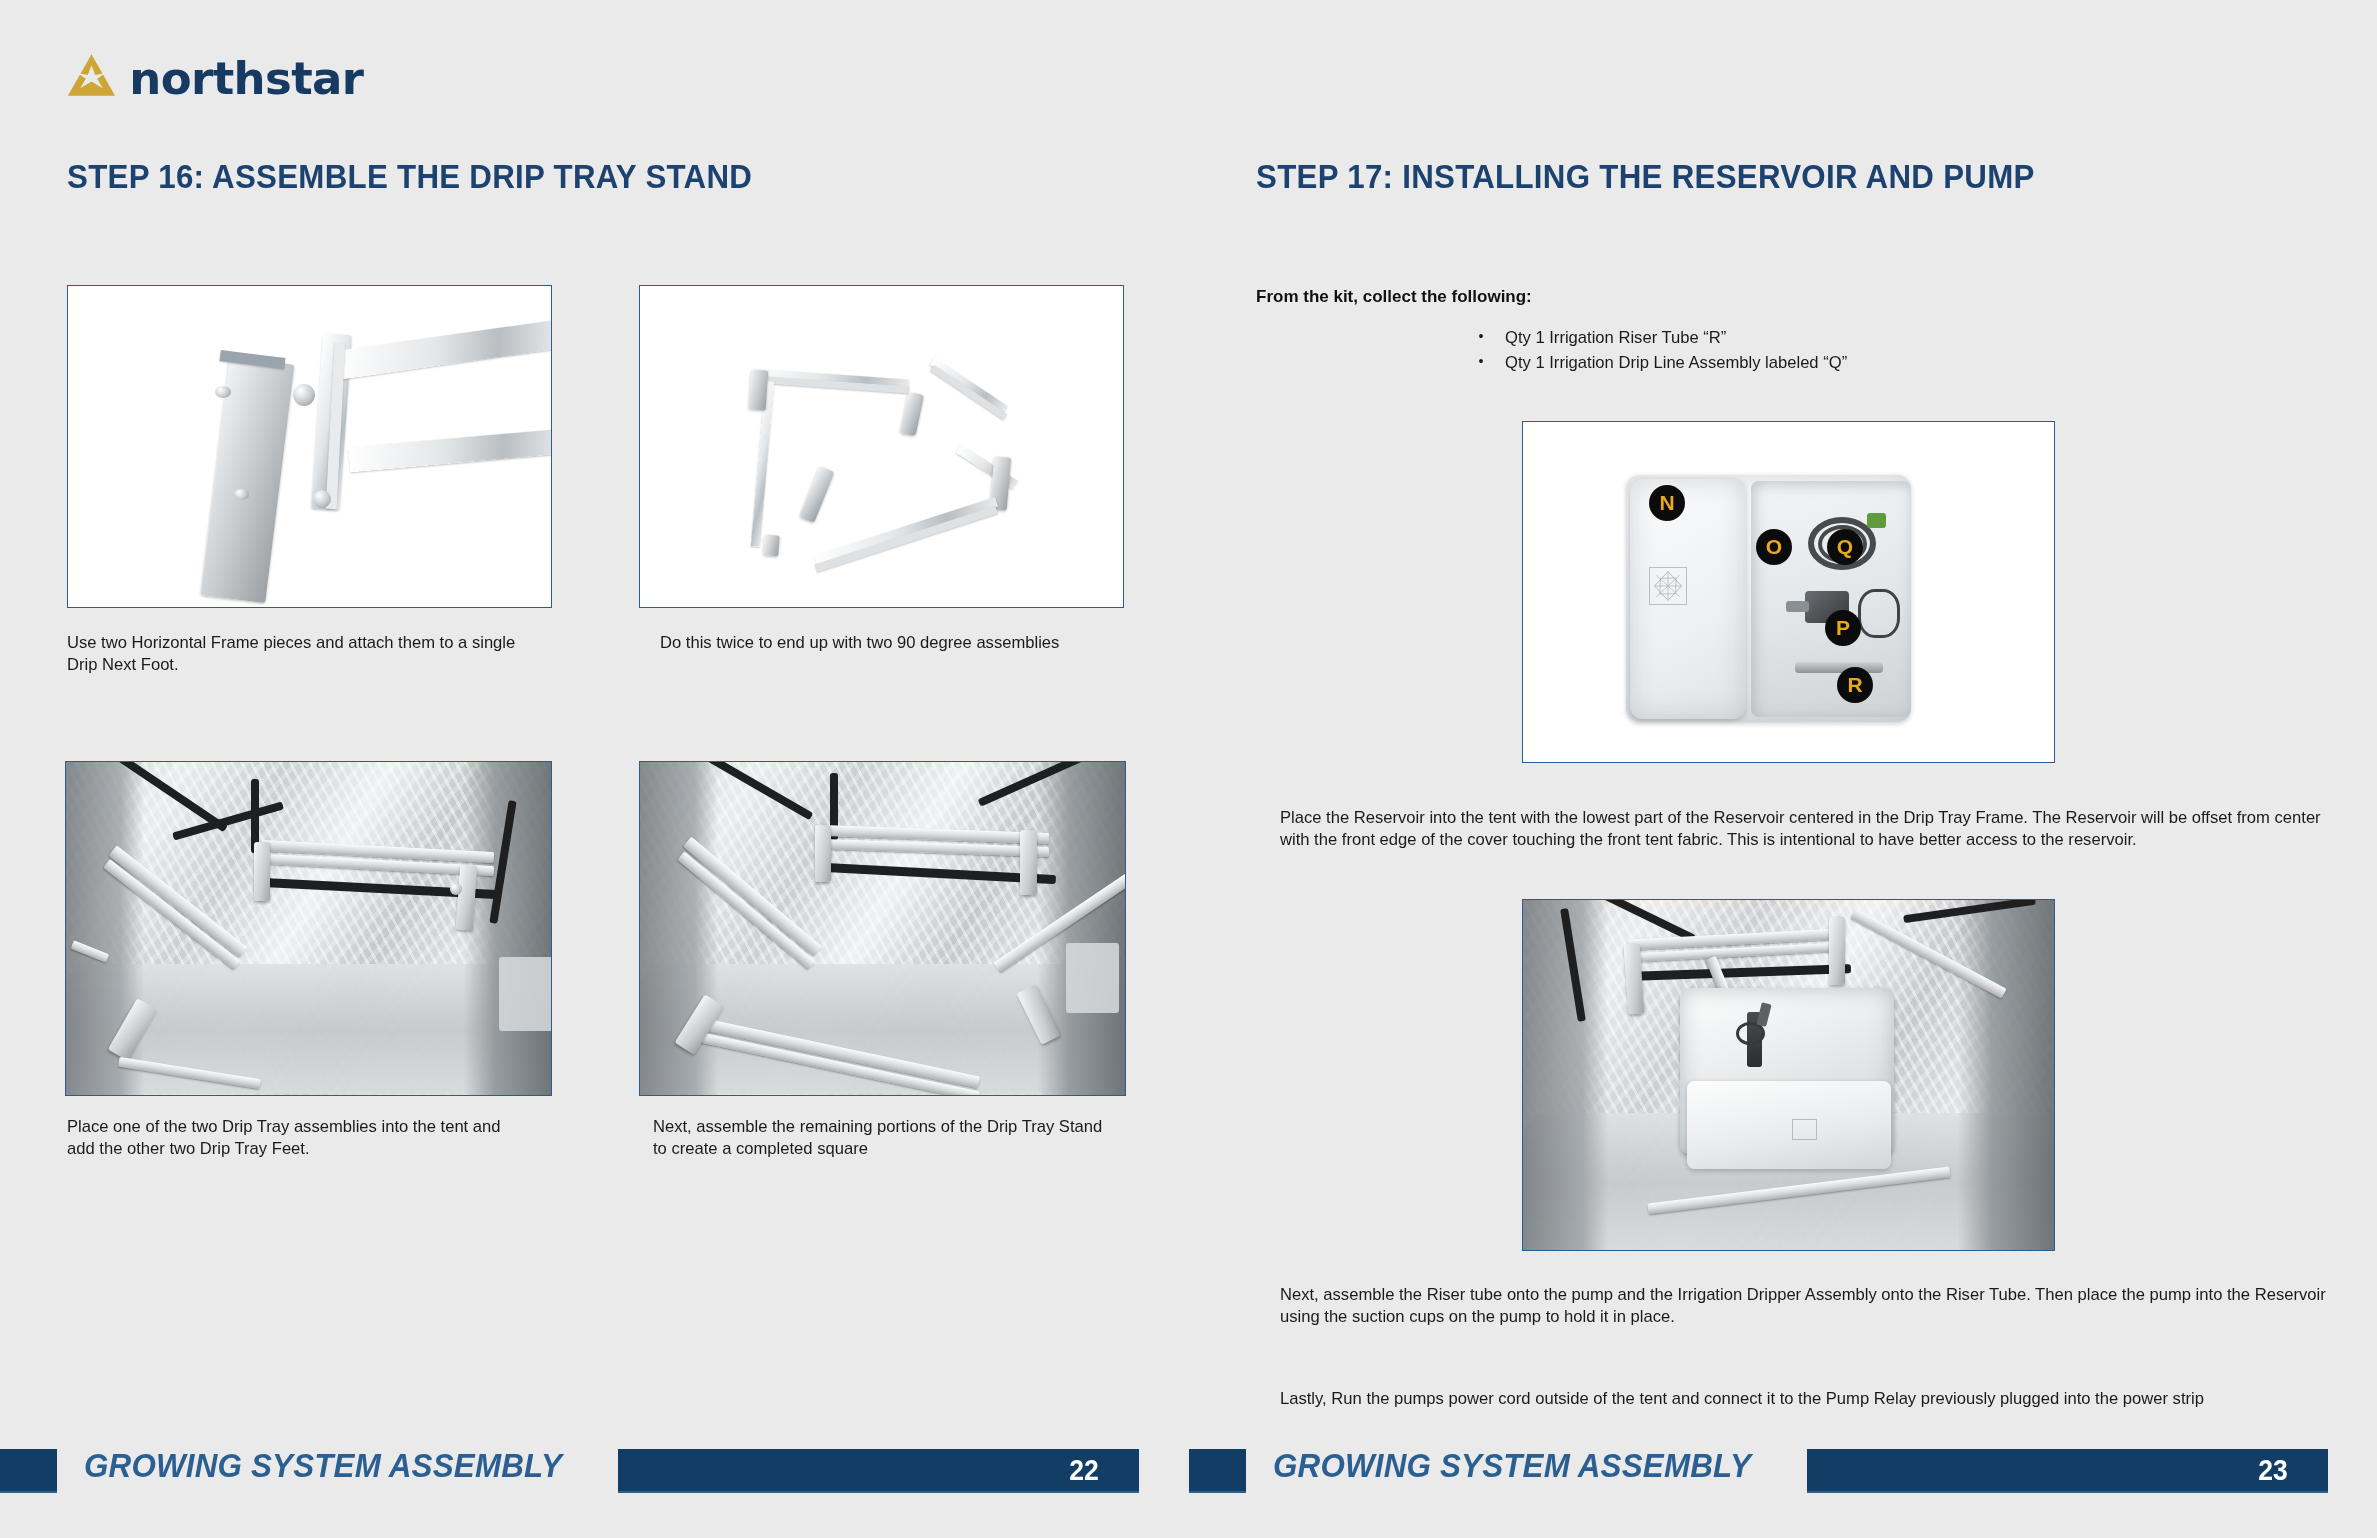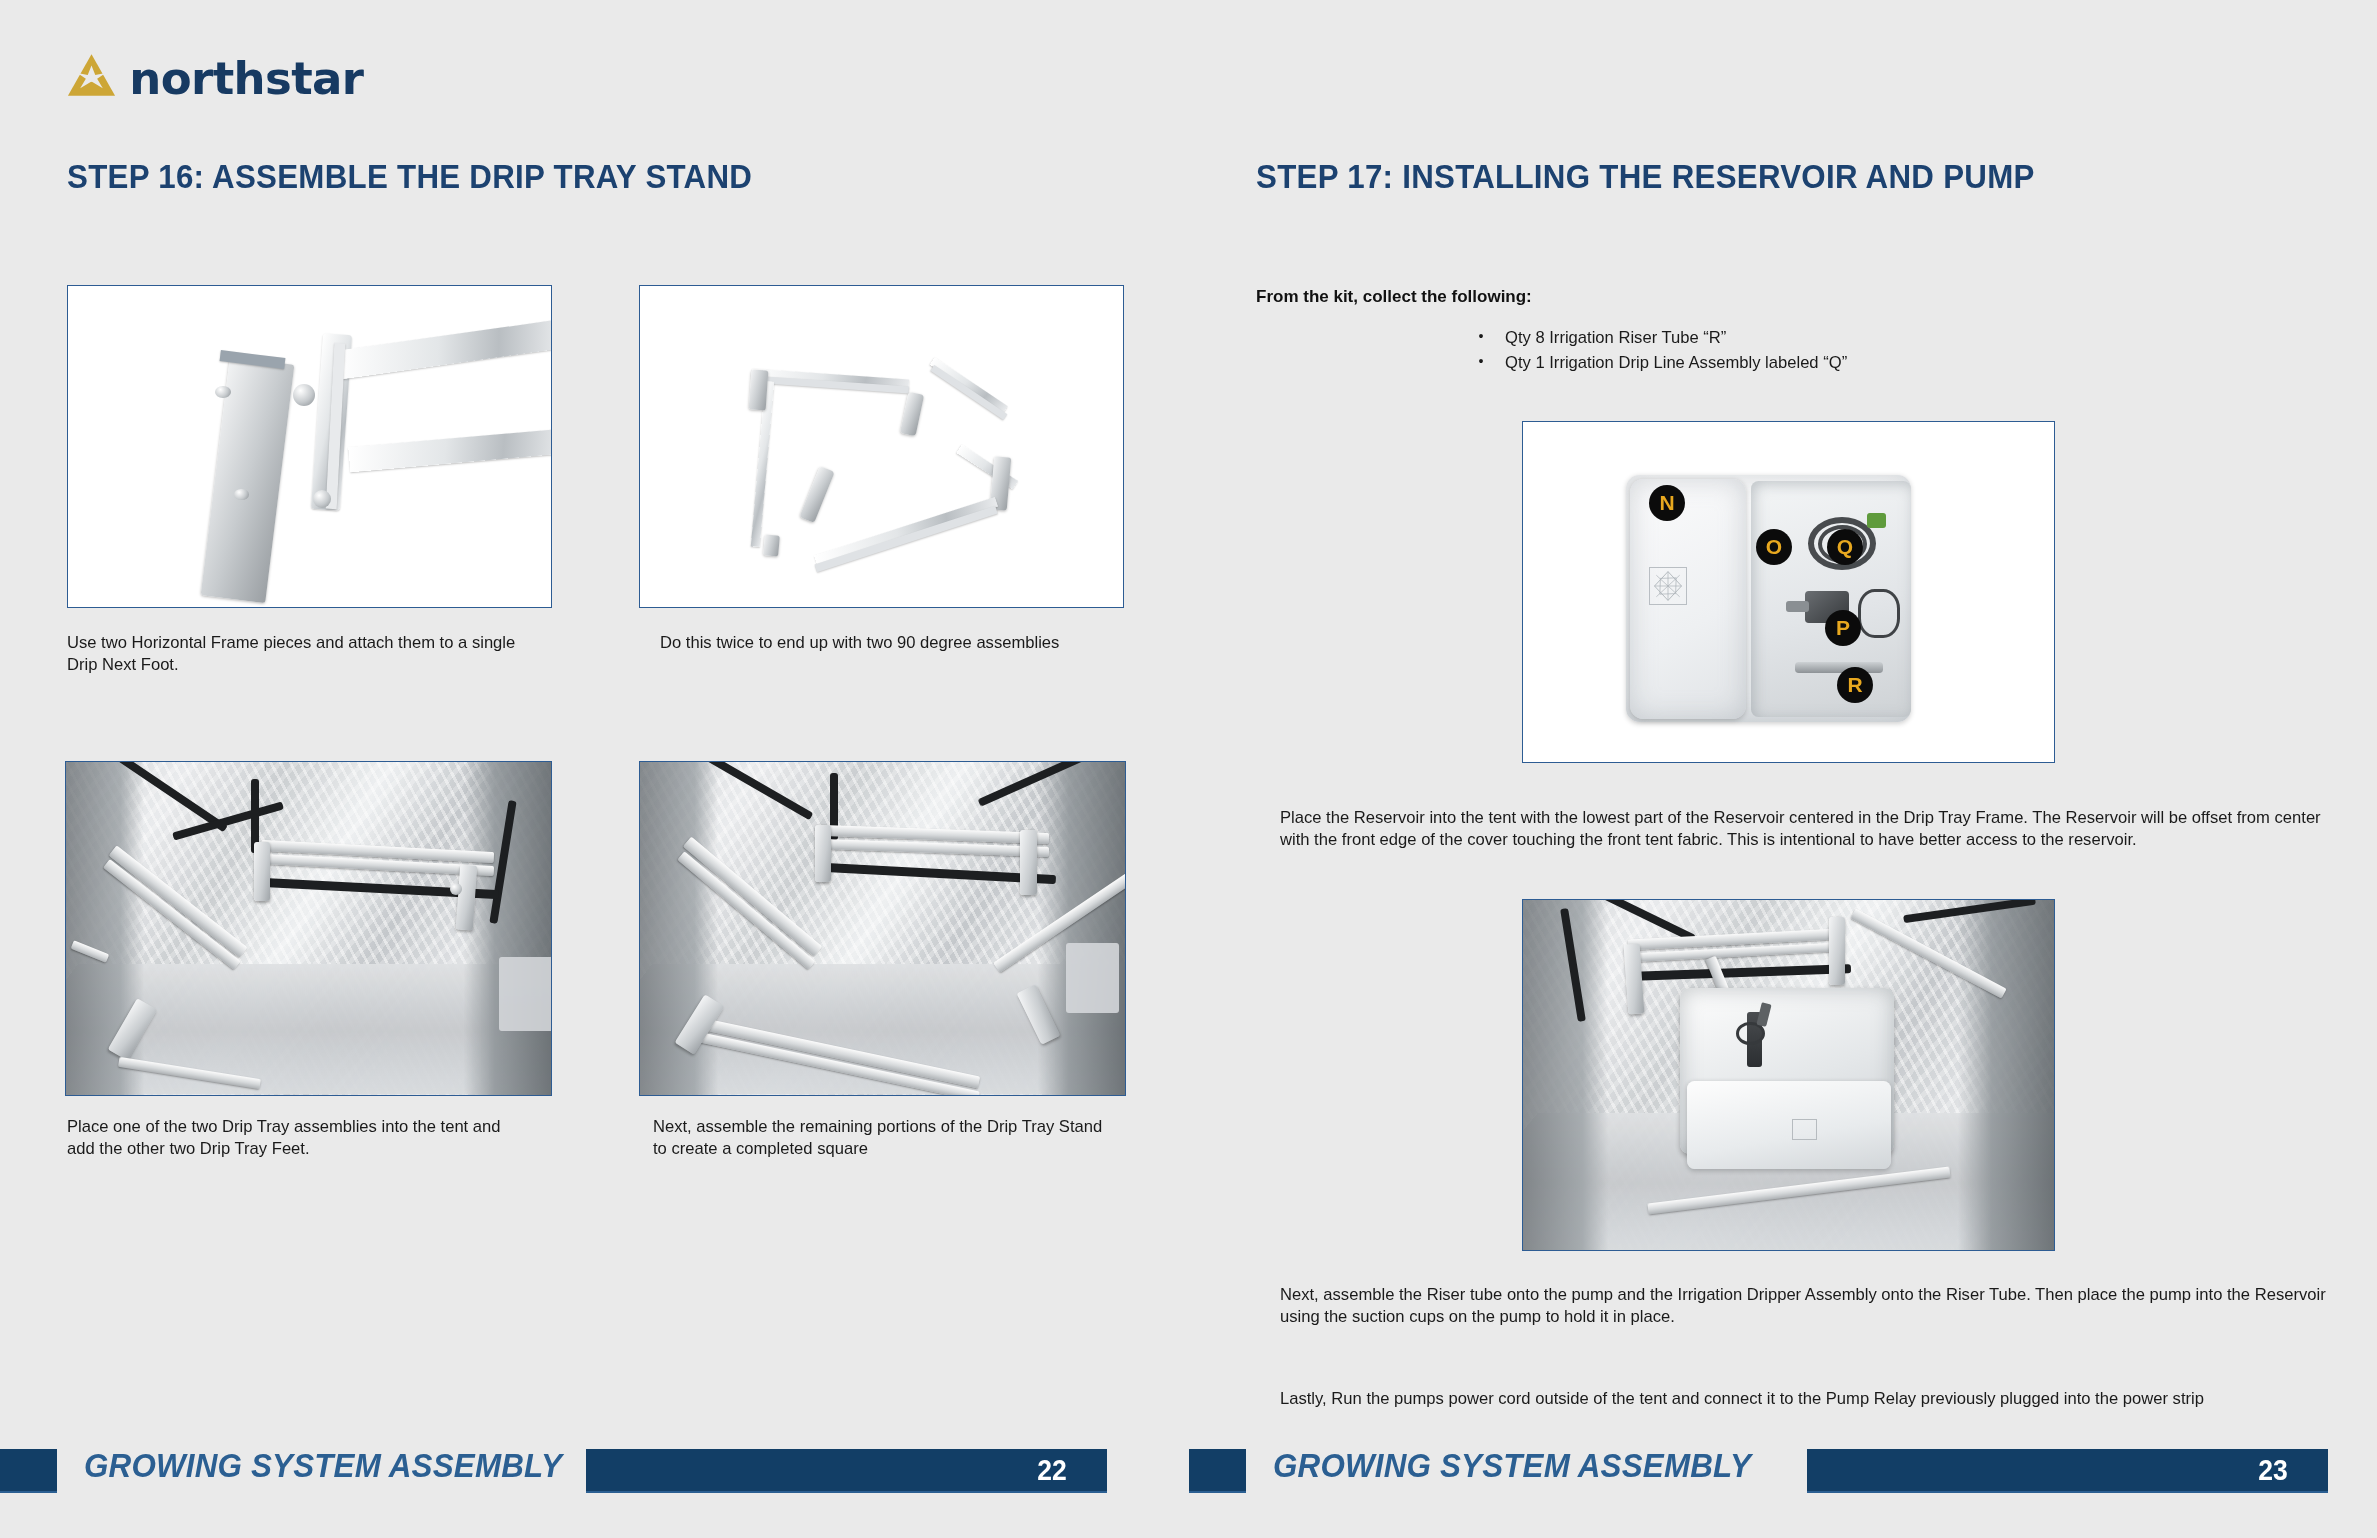--- a/index.html
+++ b/index.html
@@ -227,34 +227,34 @@
       <div class="foot" style="left:388px; top:224px; width:21px; height:57px; transform:rotate(-26deg);"></div>
       <div class="strap" style="left:426px; top:181px; width:53px; height:70px; background:#d8dbde; opacity:.85;"></div>
     </div>
 
     <div class="caption" style="left:67px; top:1116px; width:457px;">Place one of the two Drip Tray assemblies into the tent and add the other two Drip Tray Feet.</div>
     <div class="caption" style="left:612px; top:1116px; width:466px;margin-left:41px;">Next, assemble the remaining portions of the Drip Tray Stand to create a completed square</div>
 
     <div class="footer" style="left:0; width:1189px;">
       <div class="footer-left-block"></div>
       <div class="footer-label">GROWING SYSTEM ASSEMBLY</div>
-      <div class="footer-bar" style="left:586px; width:521px;padding-left:12px;">
+      <div class="footer-bar" style="left:618px; width:521px;padding-left:12px;">
         <div class="footer-page">22</div>
       </div>
     </div>
   </div>
 
   <div class="page page-right">
 
     <div class="step-title">STEP 17: INSTALLING THE RESERVOIR AND PUMP</div>
 
     <div class="subhead" style="left:67px; top:287px;">From the kit, collect the following:</div>
 
     <div class="kit-list" style="left:280px; top:326px;">
-      <div class="li">Qty 8 Irrigation Riser Tube “R”</div>
+      <div class="li">Qty 1 Irrigation Riser Tube “R”</div>
       <div class="li">Qty 1 Irrigation Drip Line Assembly labeled “Q”</div>
     </div>
 
     <div class="photo" style="left:333px; top:421px; width:533px; height:342px;">
       <div class="prod">
 
         <div class="kitbox" style="left:103px; top:53px; width:285px; height:247px;"></div>
 
         <div class="kitbox" style="left:107px; top:57px; width:116px; height:240px;
              background:linear-gradient(150deg,#fbfbfc,#eef0f2 60%,#e0e3e6);"></div>

